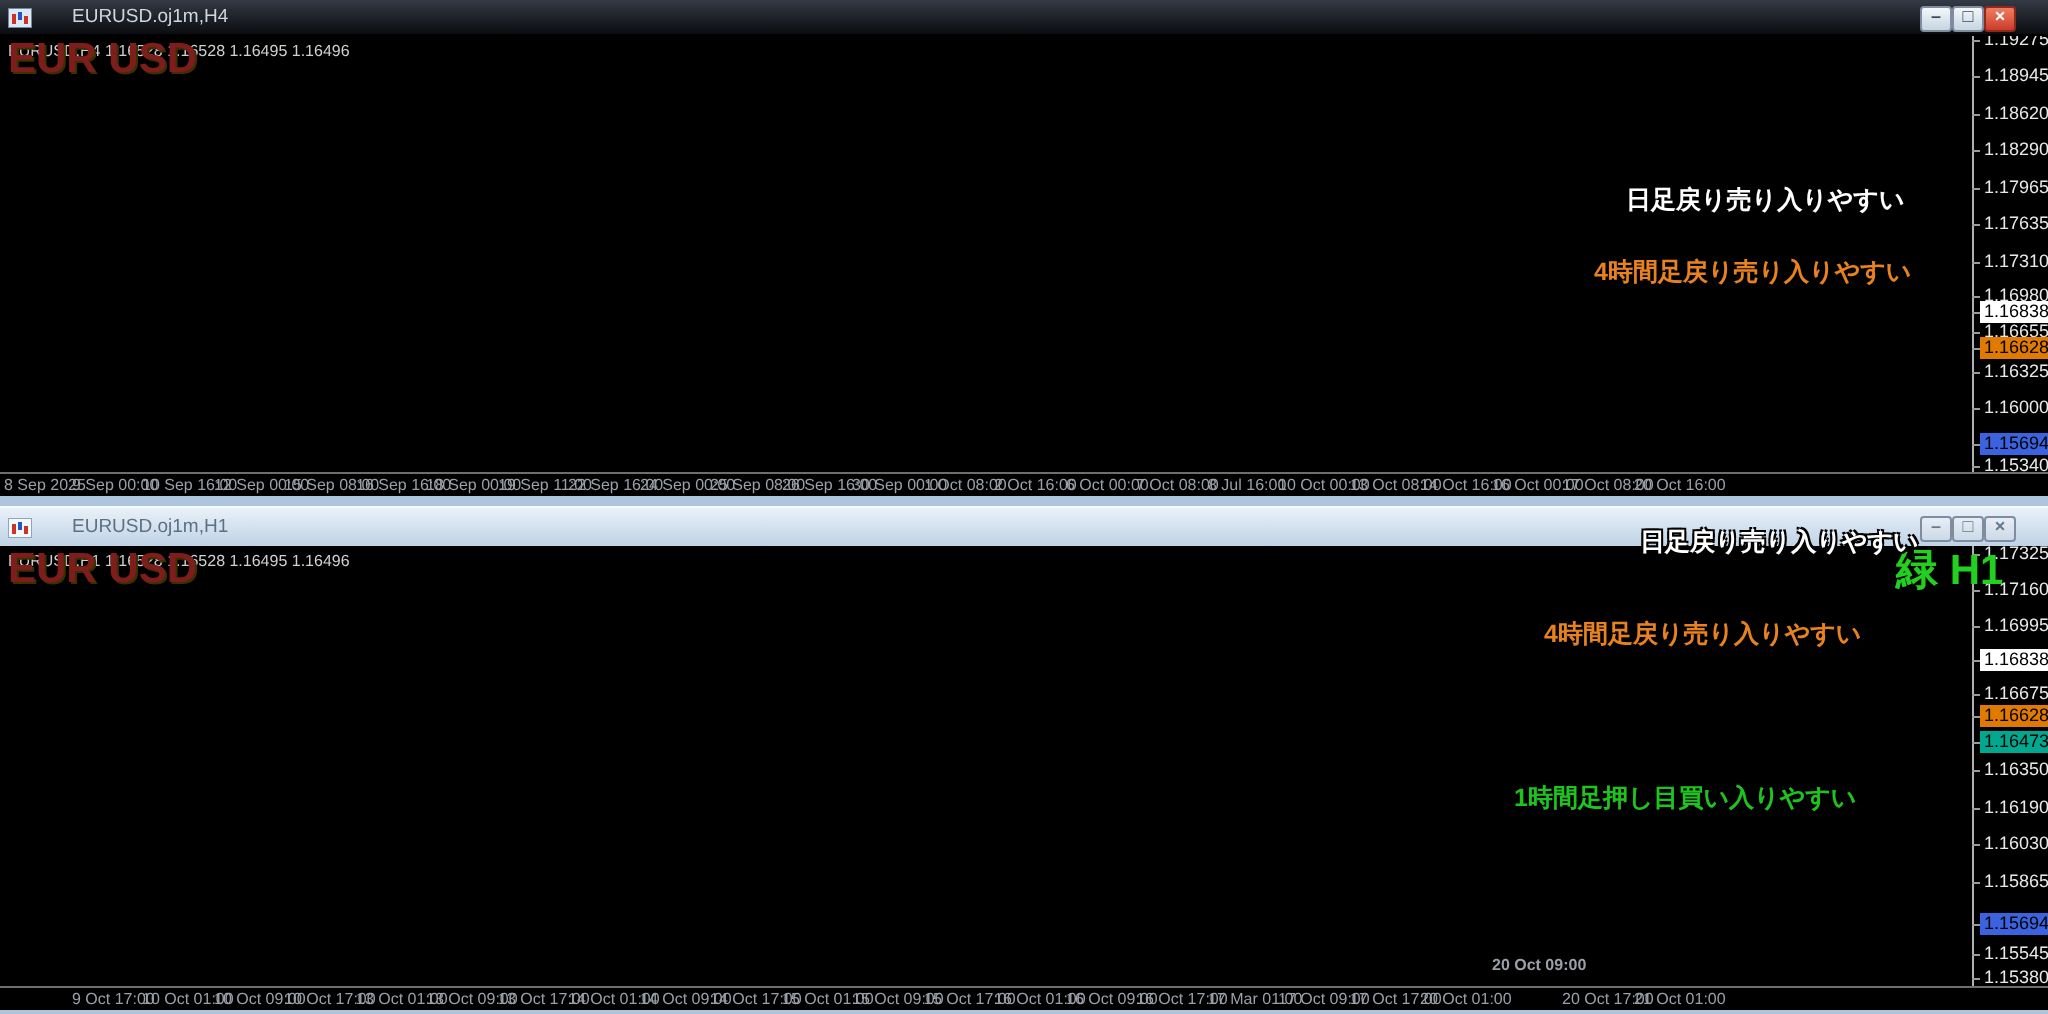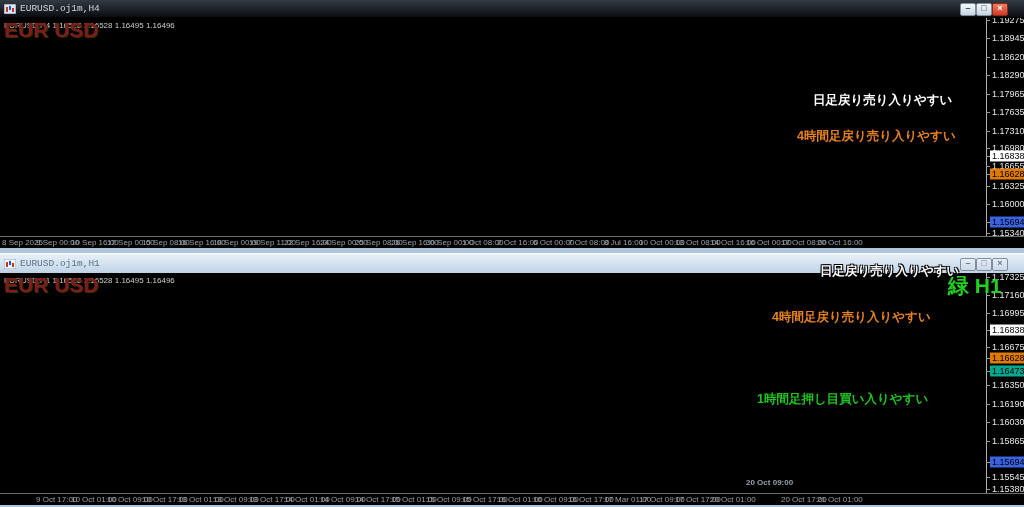--- a/index.html
+++ b/index.html
@@ -4,21 +4,21 @@
 <style>
   html,body{margin:0;padding:0;background:#7f9db8;}
   .screen{position:relative;width:1024px;height:507px;background:#aec6dc;
           font-family:"Liberation Sans",sans-serif;overflow:hidden;}
   .abs{position:absolute;}
   .client{background:#000;}
   .titlebar-top{background:linear-gradient(#343a44,#0a0c10);color:#cfd6dd;font-size:9.5px;
                 border-bottom:1px solid #000;display:flex;align-items:center;z-index:6;}
   .titlebar-bot{background:linear-gradient(#e9f1f9,#bfd3e6);color:#5d7184;font-size:9.5px;
                 border-top:1px solid #f6fafd;display:flex;align-items:center;z-index:6;}
-  .tb-title{margin-left:4px;white-space:nowrap;font-family:Liberation Mono, monospace;}
+  .tb-title{margin-left:20px;white-space:nowrap;}
   .tb-icon{display:inline-block;margin-left:4px;line-height:0;}
   .btn{position:absolute;width:14px;height:11px;top:3px;border:1px solid #7e8ea0;border-radius:2px;
        background:linear-gradient(#f4f8fb,#c7d4e1);color:#3c4c5c;font-size:9px;line-height:9px;
        text-align:center;font-weight:bold;cursor:pointer;}
   .btn-close{background:linear-gradient(#ef7d63,#cc3c28);color:#fff;border-color:#8d2a1c;}
   .btn-dim{background:linear-gradient(#e6eef6,#ccd9e6);color:#68798a;}
   .sym{font-size:21px;font-weight:bold;color:#7f1d1d;z-index:5;line-height:1;
        text-shadow:1px 1px 0 #3a3000;white-space:nowrap;}
   .ohlc{font-size:8px;color:#cfcfcf;z-index:4;white-space:nowrap;}
   .corner{font-size:21px;font-weight:bold;z-index:7;white-space:nowrap;line-height:1;}

